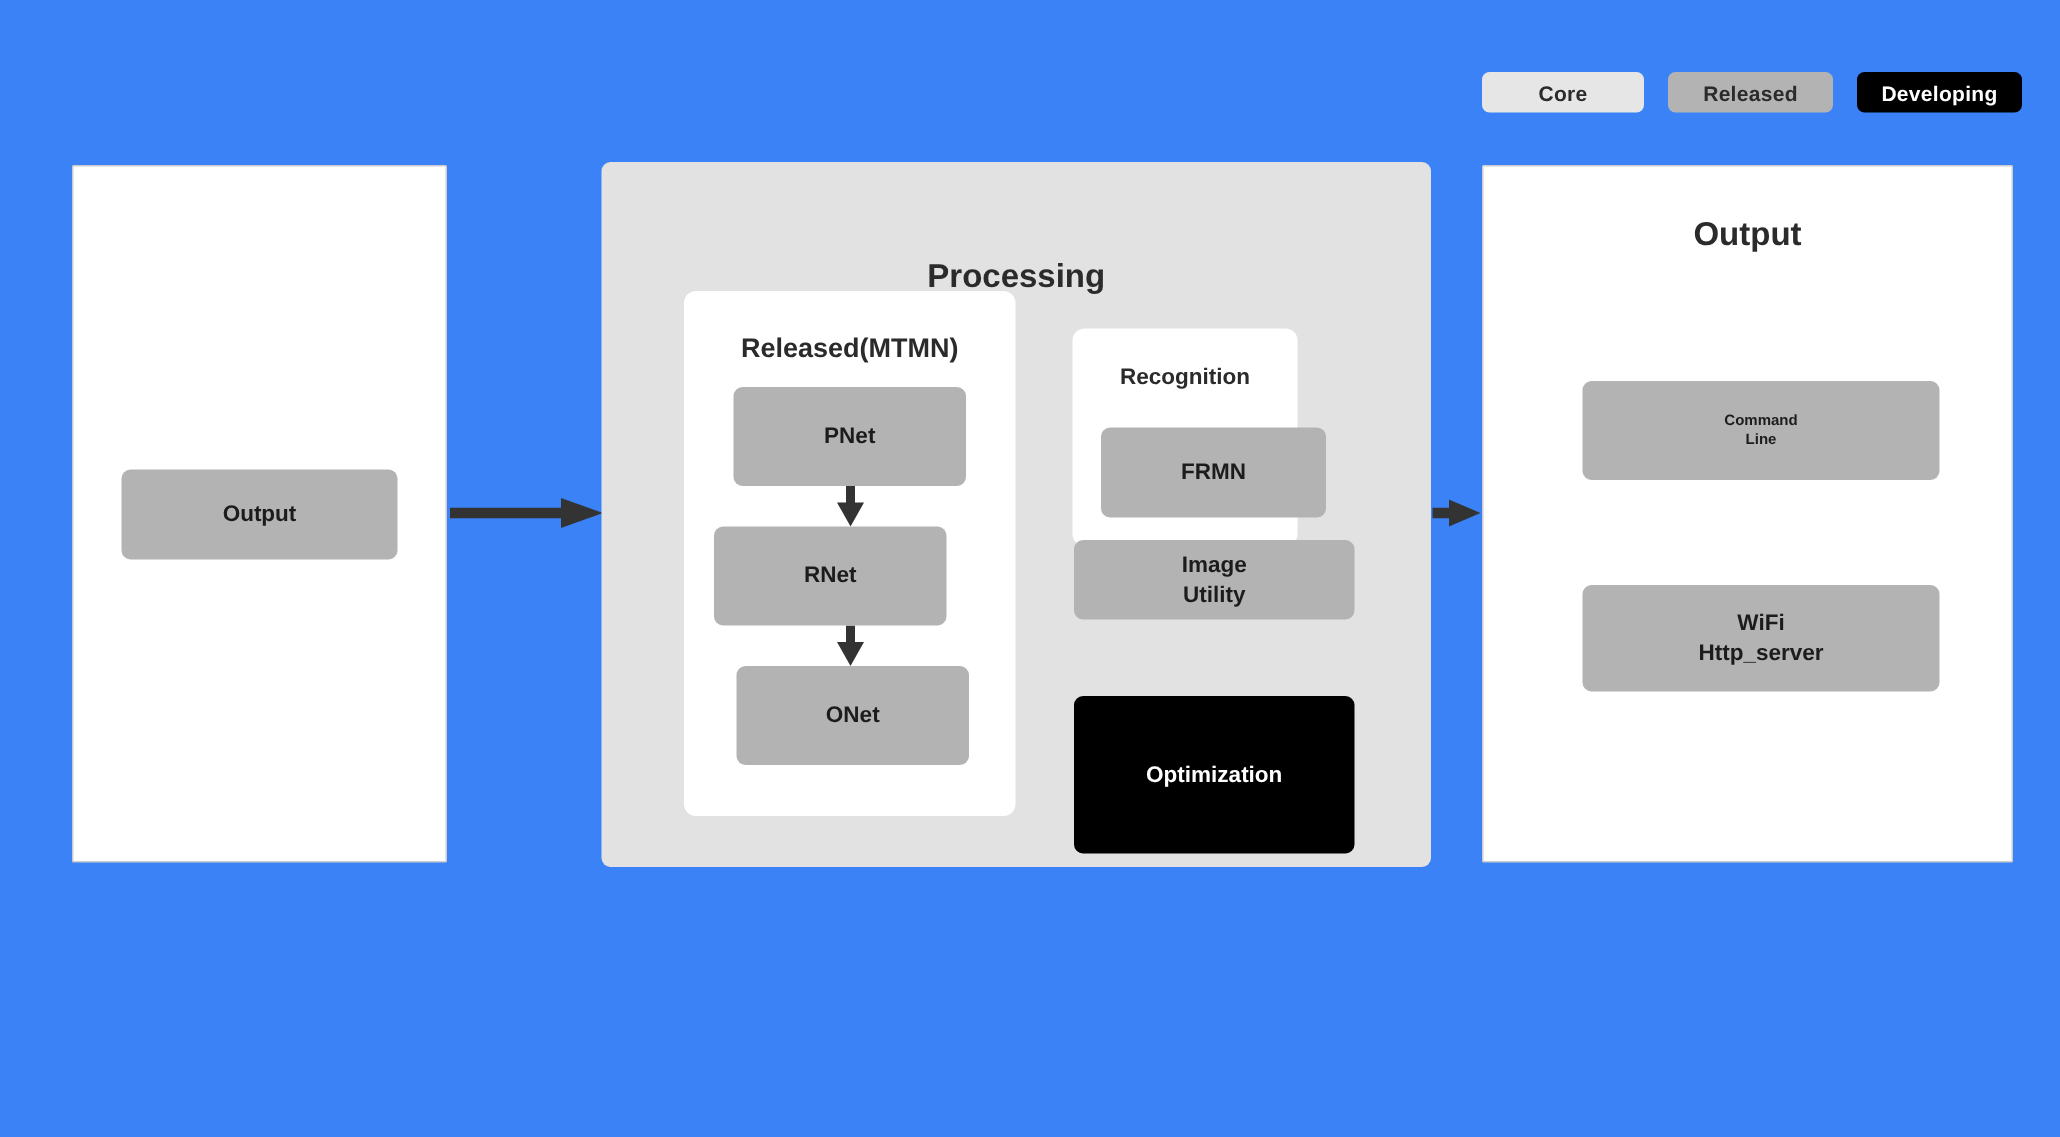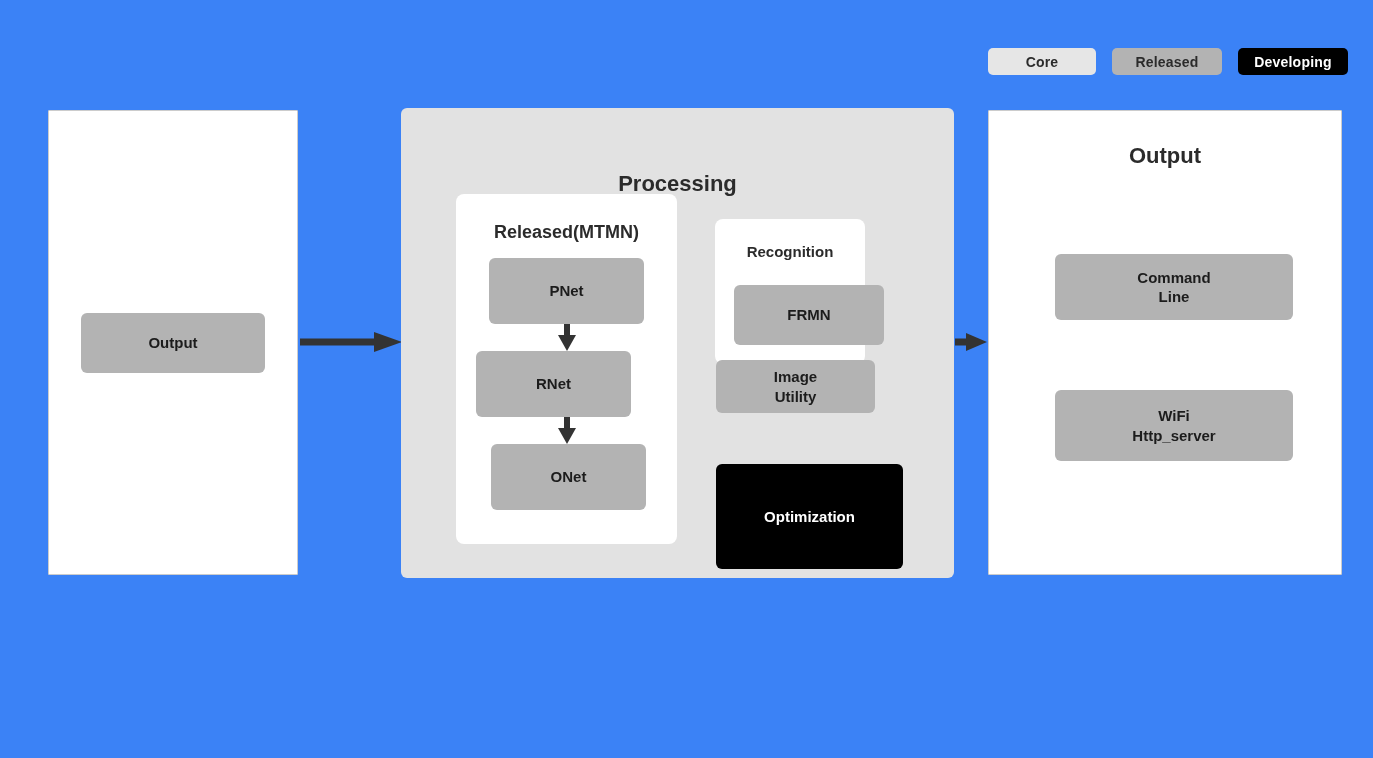--- a/index.html
+++ b/index.html
@@ -120,32 +120,32 @@
   
   #block-pnet { left: 33px; top: 64px;  width: 155px; height: 66px; font-size: 15px; font-weight: bold; }
   #block-rnet { left: 20px; top: 157px; width: 155px; height: 66px; font-size: 15px; font-weight: bold; }
   #block-onet { left: 35px; top: 250px; width: 155px; height: 66px; font-size: 15px; font-weight: bold; }
 
   
   #block-frmn { left: 19px; top: 66px; width: 150px; height: 60px; font-size: 15px; font-weight: bold; }
 
   
   #block-image-utility {
-    left: 315px; top: 252px; width: 159px; height: 53px;
+    left: 315px; top: 252px; width: 187px; height: 53px;
     font-size: 15px; font-weight: bold;
   }
   #block-optimization {
     left: 315px; top: 333px; width: 187px; height: 105px;
     font-size: 15px; font-weight: bold;
   }
 
   
   #block-command-line {
     left: 66px; top: 143px; width: 238px; height: 66px;
-    font-size: 15px; font-weight: bold;
+    font-size: 10px; font-weight: bold;
   }
   #block-wifi {
     left: 66px; top: 279px; width: 238px; height: 71px;
     font-size: 15px; font-weight: bold;
   }
 
   
   .arrow-h {
     position: absolute;
     display: block;

